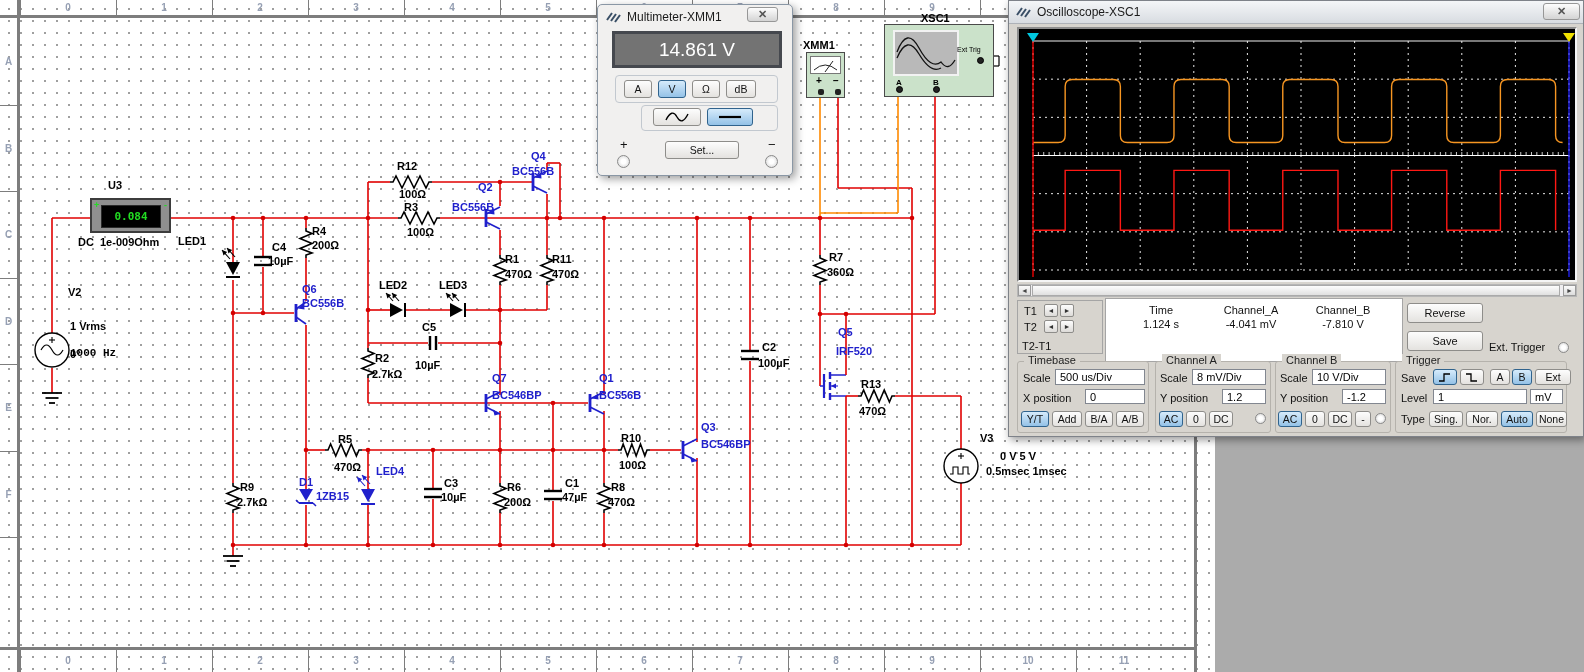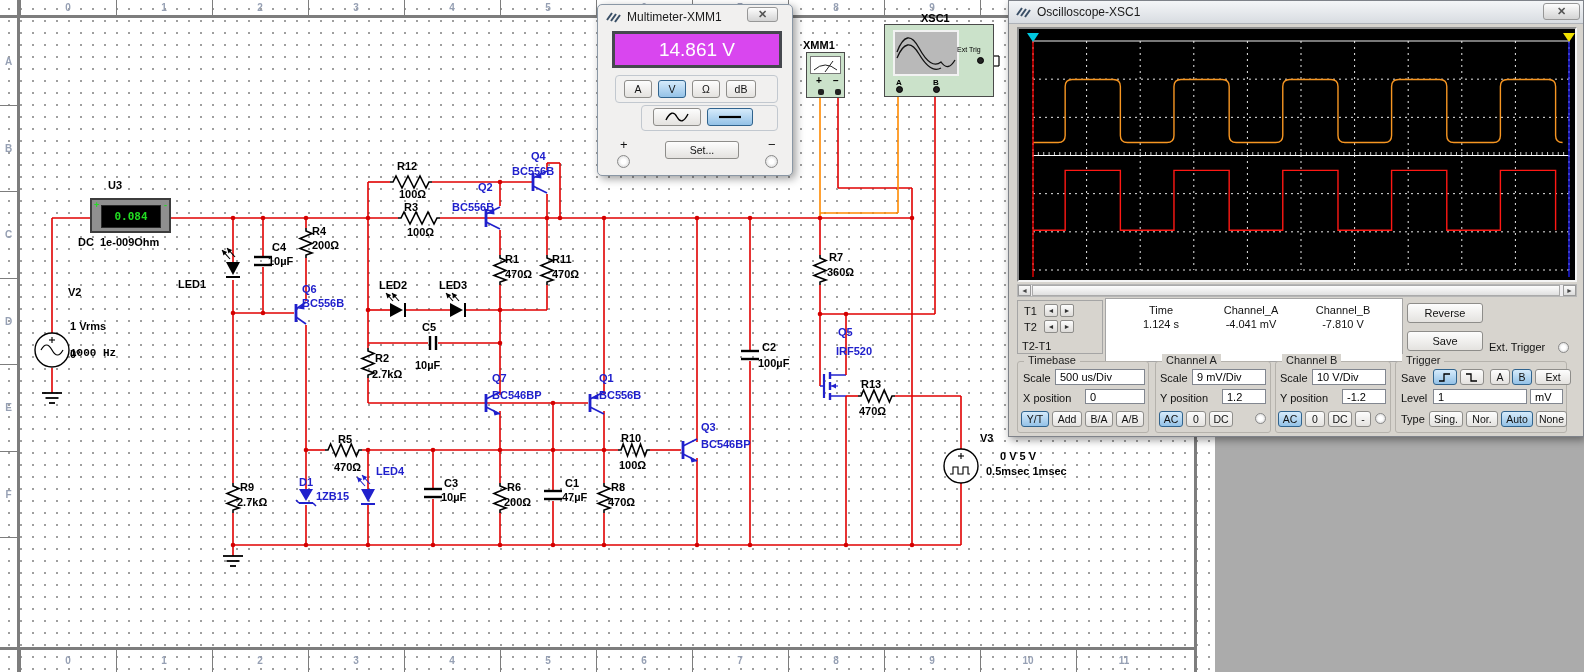--- a/index.html
+++ b/index.html
@@ -20,21 +20,21 @@
 .btn.sel{background:linear-gradient(#d6ebfb,#94c2e7);border-color:#30638d}
 .fld{position:absolute;background:#fff;border:1px solid #828790;font-size:11px;padding:0 4px;display:flex;align-items:center;color:#000}
 .grp{position:absolute;border:1px solid #b5b2ac;border-radius:3px}
 .legend{position:absolute;top:-8px;left:6px;background:#d7d4ce;padding:0 4px;font-size:11px;color:#222}
 .lbl{position:absolute;font-size:11px;color:#111}
 .radio{position:absolute;width:11px;height:11px;border-radius:50%;border:1px solid #8a8a8a;background:radial-gradient(#ffffff 30%,#cfcfcf)}
 .spin{position:absolute;width:14px;height:13px;display:flex;align-items:center;justify-content:center;font-size:7px;color:#333;background:linear-gradient(#fdfdfd,#dddbd8);border:1px solid #8e8d8a;border-radius:2px}
 
 #mm{position:absolute;left:597px;top:4px;width:196px;height:172px;background:#f1f0ef;border:1px solid #8a97a5;border-radius:5px;box-shadow:3px 3px 9px rgba(0,0,0,.38)}
 #mm .titlebar{background:transparent;border-bottom:none;height:24px}
-.mmdisp{position:absolute;left:14px;top:26px;width:170px;height:37px;background:#d946ef;border:3px solid #45484e;display:flex;align-items:center;justify-content:center;color:#fff;font-size:19px}
+.mmdisp{position:absolute;left:14px;top:26px;width:170px;height:37px;background:#737373;border:3px solid #45484e;display:flex;align-items:center;justify-content:center;color:#fff;font-size:19px}
 .mmgrp{position:absolute;border:1px solid #c2c8cf;border-radius:4px}
 
 #u3{position:absolute;left:90px;top:198px;width:81px;height:35px;background:#8f8f8f;border:2px solid #3c3c3c}
 #u3 .disp{position:absolute;left:9px;top:5px;width:60px;height:23px;background:#000;border:1px solid #2a2a2a;display:flex;align-items:center;justify-content:center;color:#22dd22;font-family:"DejaVu Sans Mono",monospace;font-size:11px;font-weight:bold}
 .u3pm{position:absolute;color:#22dd22;font-size:9px;font-weight:bold}
 
 .inst{position:absolute;background:#cbe2ca;border:1px solid #4a4a4a}
 
 #scope{left:1008px;top:0;width:576px;height:437px}
 #scopedisp{position:absolute;left:8px;top:26px;width:560px;height:255px;background:#000;border:2px solid #8d8d8d;border-right-color:#f5f5f5;border-bottom-color:#f5f5f5}
@@ -334,21 +334,21 @@
       <circle cx="912" cy="545" r="2.3" fill="#d40000"></circle>
     </svg>
   <div id="labels">
       <span class="clabel" style="left: 68px; top: 287px; color: rgb(0, 0, 0);">V2</span>
       <span class="clabel" style="left: 70px; top: 321px; color: rgb(0, 0, 0);">1 Vrms</span>
       <span class="clabel" style="left: 70px; top: 348px; color: rgb(0, 0, 0); font-family: Liberation Mono, monospace;">1000 Hz</span>
       <span class="clabel" style="left: 70px; top: 349px; color: rgb(0, 0, 0);">0°</span>
       <span class="clabel" style="left: 980px; top: 433px; color: rgb(0, 0, 0);">V3</span>
       <span class="clabel" style="left: 986px; top: 451px; color: rgb(0, 0, 0); padding-left: 14px;">0 V 5 V</span>
       <span class="clabel" style="left: 986px; top: 466px; color: rgb(0, 0, 0);">0.5msec 1msec</span>
-      <span class="clabel" style="left: 178px; top: 236px; color: rgb(0, 0, 0); margin-top: 43px;">LED1</span>
+      <span class="clabel" style="left: 178px; top: 236px; color: rgb(0, 0, 0);">LED1</span>
       <span class="clabel" style="left: 272px; top: 242px; color: rgb(0, 0, 0);">C4</span>
       <span class="clabel" style="left: 268px; top: 256px; color: rgb(0, 0, 0);">10µF</span>
       <span class="clabel" style="left: 312px; top: 226px; color: rgb(0, 0, 0);">R4</span>
       <span class="clabel" style="left: 312px; top: 240px; color: rgb(0, 0, 0);">200Ω</span>
       <span class="clabel" style="left: 302px; top: 284px; color: rgb(32, 32, 204);">Q6</span>
       <span class="clabel" style="left: 302px; top: 298px; color: rgb(32, 32, 204);">BC556B</span>
       <span class="clabel" style="left: 397px; top: 161px; color: rgb(0, 0, 0);">R12</span>
       <span class="clabel" style="left: 399px; top: 189px; color: rgb(0, 0, 0);">100Ω</span>
       <span class="clabel" style="left: 404px; top: 202px; color: rgb(0, 0, 0);">R3</span>
       <span class="clabel" style="left: 407px; top: 227px; color: rgb(0, 0, 0);">100Ω</span>
@@ -640,21 +640,21 @@
     <div class="fld" style="left:76px;top:388px;width:60px;height:15px">0</div>
     <div class="btn sel" style="left:12px;top:410px;width:28px;height:16px">Y/T</div>
     <div class="btn" style="left:43px;top:410px;width:30px;height:16px">Add</div>
     <div class="btn" style="left:76px;top:410px;width:28px;height:16px">B/A</div>
     <div class="btn" style="left:107px;top:410px;width:28px;height:16px">A/B</div>
 
     <div class="grp" style="left:146px;top:360px;width:116px;height:72px">
       <span class="legend">Channel A</span>
     </div>
     <span class="lbl" style="left:151px;top:371px">Scale</span>
-    <div class="fld" style="left:183px;top:368px;width:74px;height:16px">9 mV/Div</div>
+    <div class="fld" style="left:183px;top:368px;width:74px;height:16px">8 mV/Div</div>
     <span class="lbl" style="left:151px;top:391px">Y position</span>
     <div class="fld" style="left:213px;top:388px;width:44px;height:15px">1.2</div>
     <div class="btn sel" style="left:150px;top:410px;width:24px;height:16px">AC</div>
     <div class="btn" style="left:177px;top:410px;width:20px;height:16px">0</div>
     <div class="btn" style="left:200px;top:410px;width:24px;height:16px">DC</div>
     <div class="radio" style="left:246px;top:412px"></div>
 
     <div class="grp" style="left:266px;top:360px;width:116px;height:72px">
       <span class="legend">Channel B</span>
     </div>

